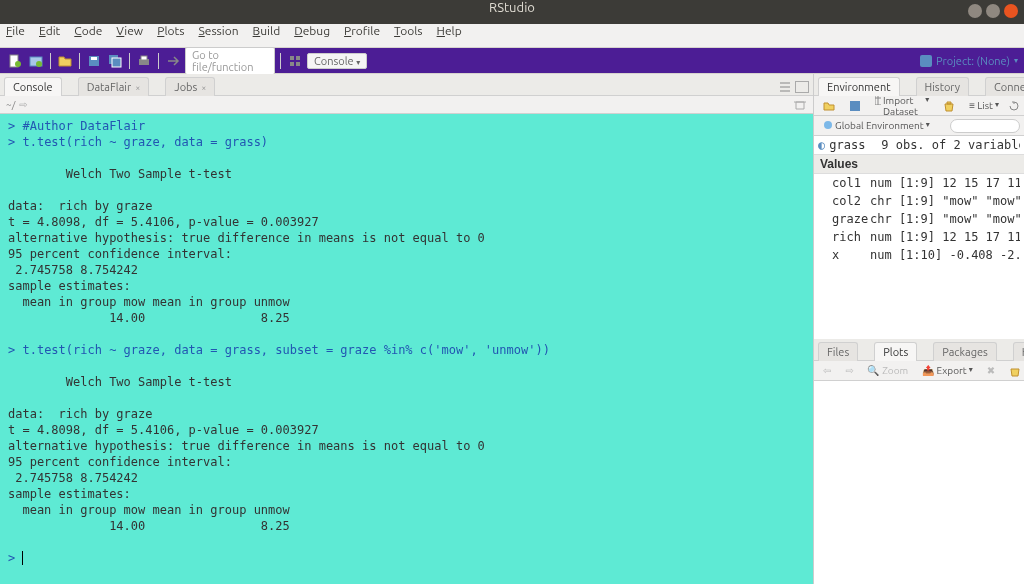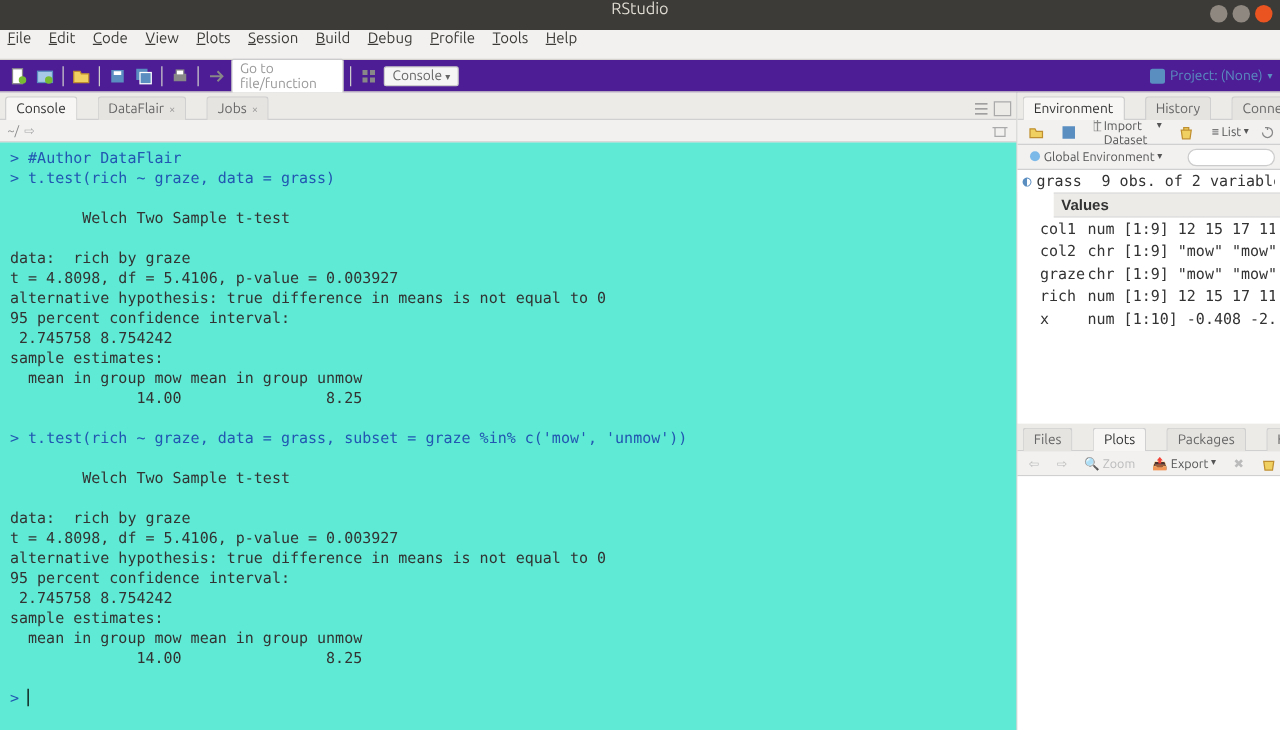--- a/index.html
+++ b/index.html
@@ -54,21 +54,21 @@
 .console { flex: 1; background: #5eead4; padding: 4px 8px; font-family: "Droid Sans Mono", "Consolas", monospace; font-size: 12px; line-height: 16px; color: #333; overflow: auto; white-space: pre; }
 .console .prompt { color: #2256b2; }
 .console .hl { color: #2256b2; }
 .console .cursor { display: inline-block; width: 1px; height: 14px; background: #000; vertical-align: text-bottom; animation: blink 1s step-start infinite; }
 @keyframes blink { 50% { opacity: 0; } }
 
 
 .env-body { flex: 1; background: #fff; overflow: auto; font-family: "Droid Sans Mono", "Consolas", monospace; font-size: 12px; line-height: 18px; }
 .env-row { display: flex; padding: 0 4px; border-bottom: 0px solid #eee; }
 .env-row.hl { background: #fff; }
-.env-section { background: #ecebe8; font-weight: bold; padding: 0 6px; font-family: sans-serif; color: #333; border-top: 1px solid #ddd; border-bottom: 1px solid #ddd; margin-left: 29px; }
+.env-section { background: #ecebe8; font-weight: bold; padding: 0 6px; font-family: sans-serif; color: #333; border-top: 1px solid #ddd; border-bottom: 1px solid #ddd; }
 .env-ico { color: #5a8dc0; margin-right: 4px; }
 .env-name { width: 52px; flex-shrink: 0; }
 .env-val { flex: 1; white-space: nowrap; overflow: hidden; text-overflow: clip; color: #333; }
 
 
 .plots-body { flex: 1; background: #fff; }
 
 
 .rtool { background: #f2f1f0; border-bottom: 1px solid #d0d0d0; height: 20px; display: flex; align-items: center; padding: 0 4px; font-size: 10px; color: #555; gap: 4px; }
 .rtool .btn-sm { padding: 0 4px; border: 1px solid transparent; display: flex; align-items: flex-start; gap: 2px; }

